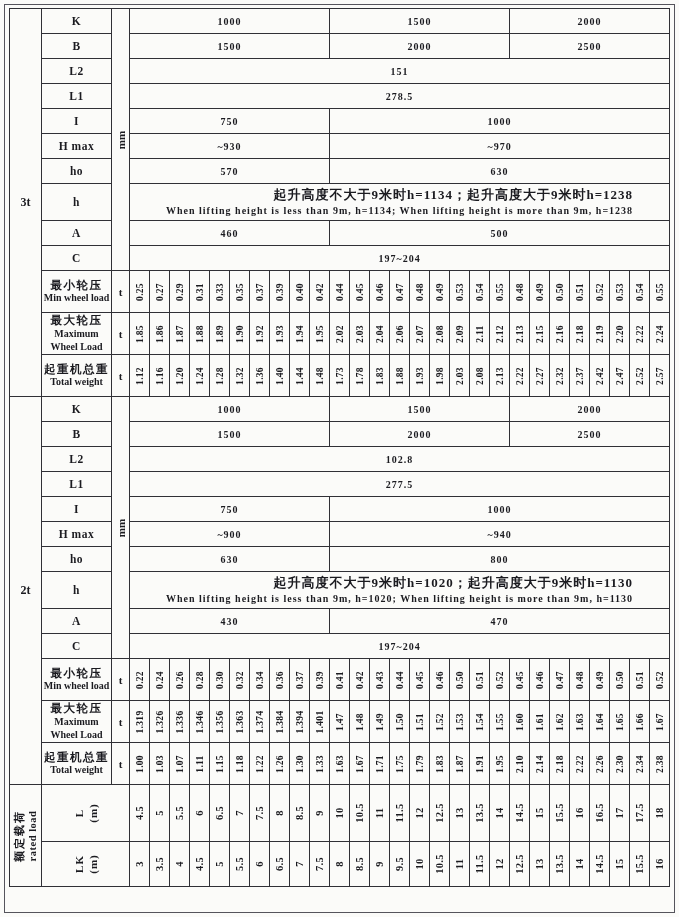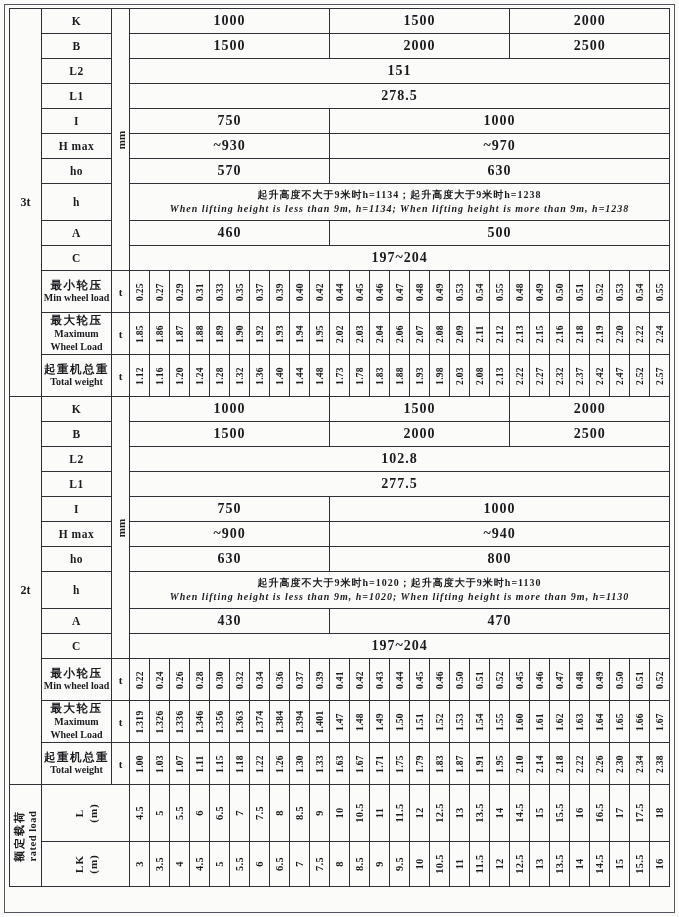--- a/index.html
+++ b/index.html
@@ -9,25 +9,25 @@
   table{border-collapse:collapse;table-layout:fixed;width:661px;
         font-family:"Liberation Serif","DejaVu Serif",serif;font-weight:bold;color:#1b1b20;}
   td{border:1px solid #303036;padding:0;text-align:center;vertical-align:middle;position:relative;overflow:visible;}
   tr.r-dim{height:25px;}
   tr.r-note{height:37px;}
   tr.r-stat{height:42px;}
   tr.r-L{height:57px;}
   tr.r-LK{height:45px;}
   .sec-label{font-size:12px;margin-top:16px;}
   .row-label{font-size:11.5px;letter-spacing:.5px;}
-  .dim-val{font-size:14px;letter-spacing:1px;}
+  .dim-val{font-size:10px;letter-spacing:1px;}
   .unit-cell{font-size:11px;}
   .stack{display:inline-block;}
-  .note-cn{font-size:10px;letter-spacing:1px;line-height:1.35;}
-  .note-en{font-size:10px;letter-spacing:1px;line-height:1.35;font-style:italic;}
+  .note-cn{font-size:13px;letter-spacing:1px;line-height:1.35;text-align:right;}
+  .note-en{font-size:10px;letter-spacing:1px;line-height:1.35;}
   .stat-cn{font-size:11.5px;letter-spacing:1.5px;line-height:1.3;}
   .stat-en{font-size:10px;line-height:1.25;}
   .rot{position:absolute;left:50%;top:50%;transform:translate(-50%,-50%) rotate(-90deg);
        white-space:nowrap;line-height:1.3;text-align:center;}
   .unit-cell .rot{font-size:11px;}
   .num-cell .rot{font-size:9.5px;letter-spacing:.3px;}
   tr.r-L .num-cell .rot,tr.r-LK .num-cell .rot{font-size:10.5px;}
   .flabel .rot div{font-size:11px;letter-spacing:1px;}
   .rated-label .rot .rl-cn{font-size:11px;letter-spacing:2px;}
   .rated-label .rot .rl-en{font-size:10.5px;letter-spacing:.5px;}

